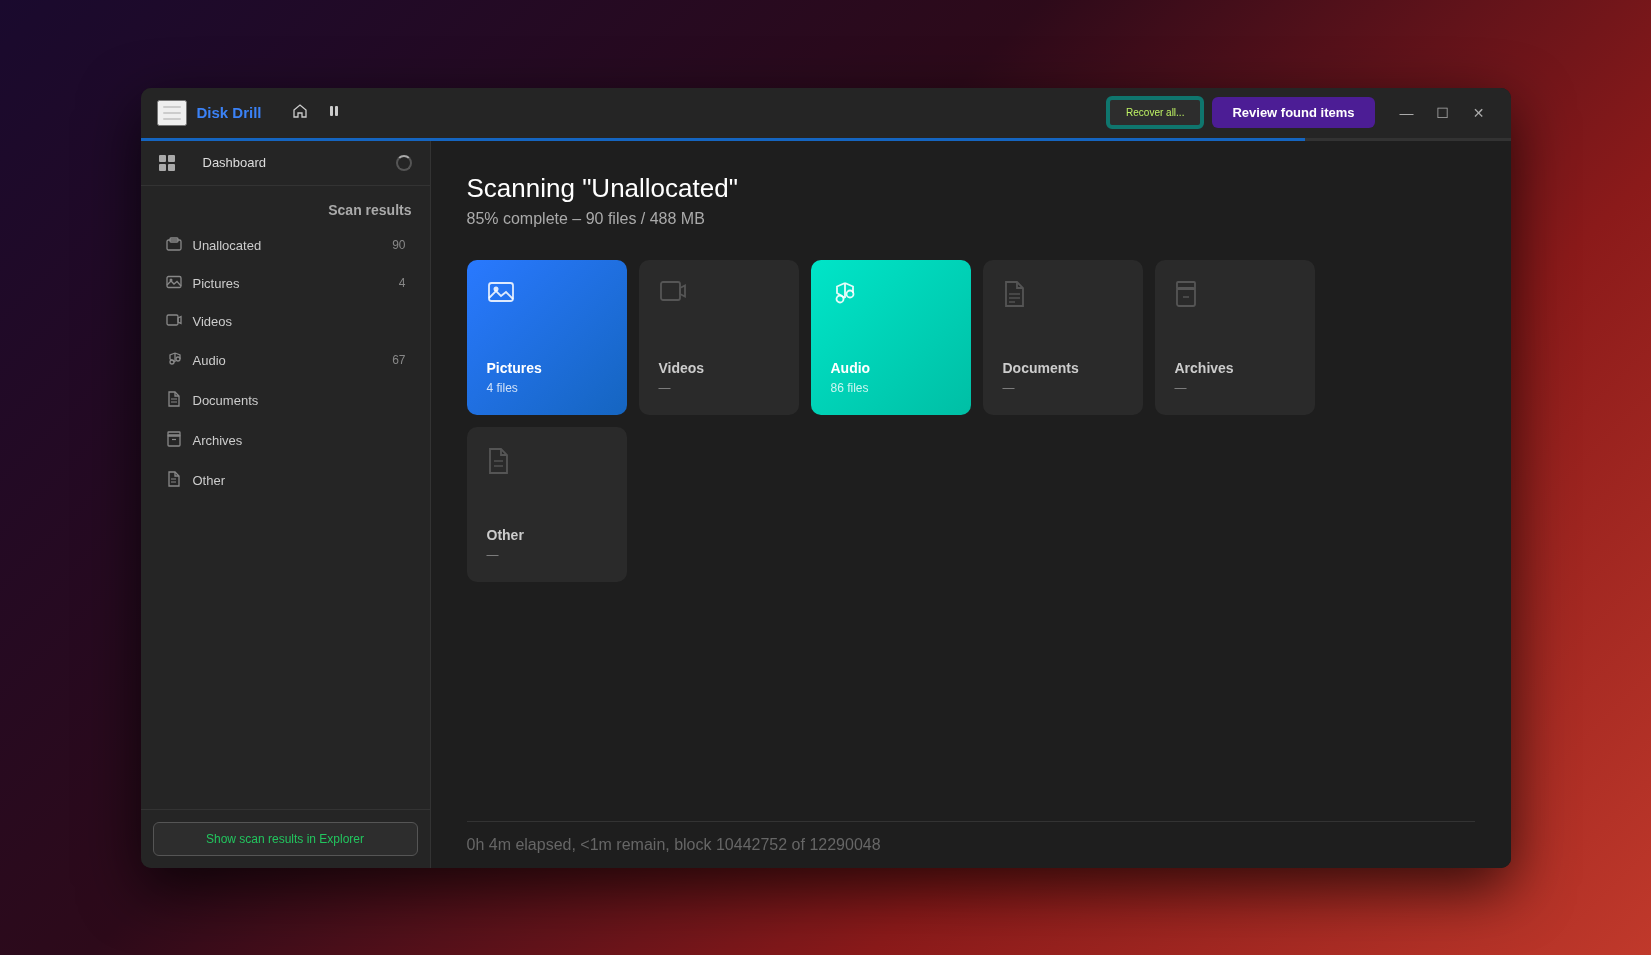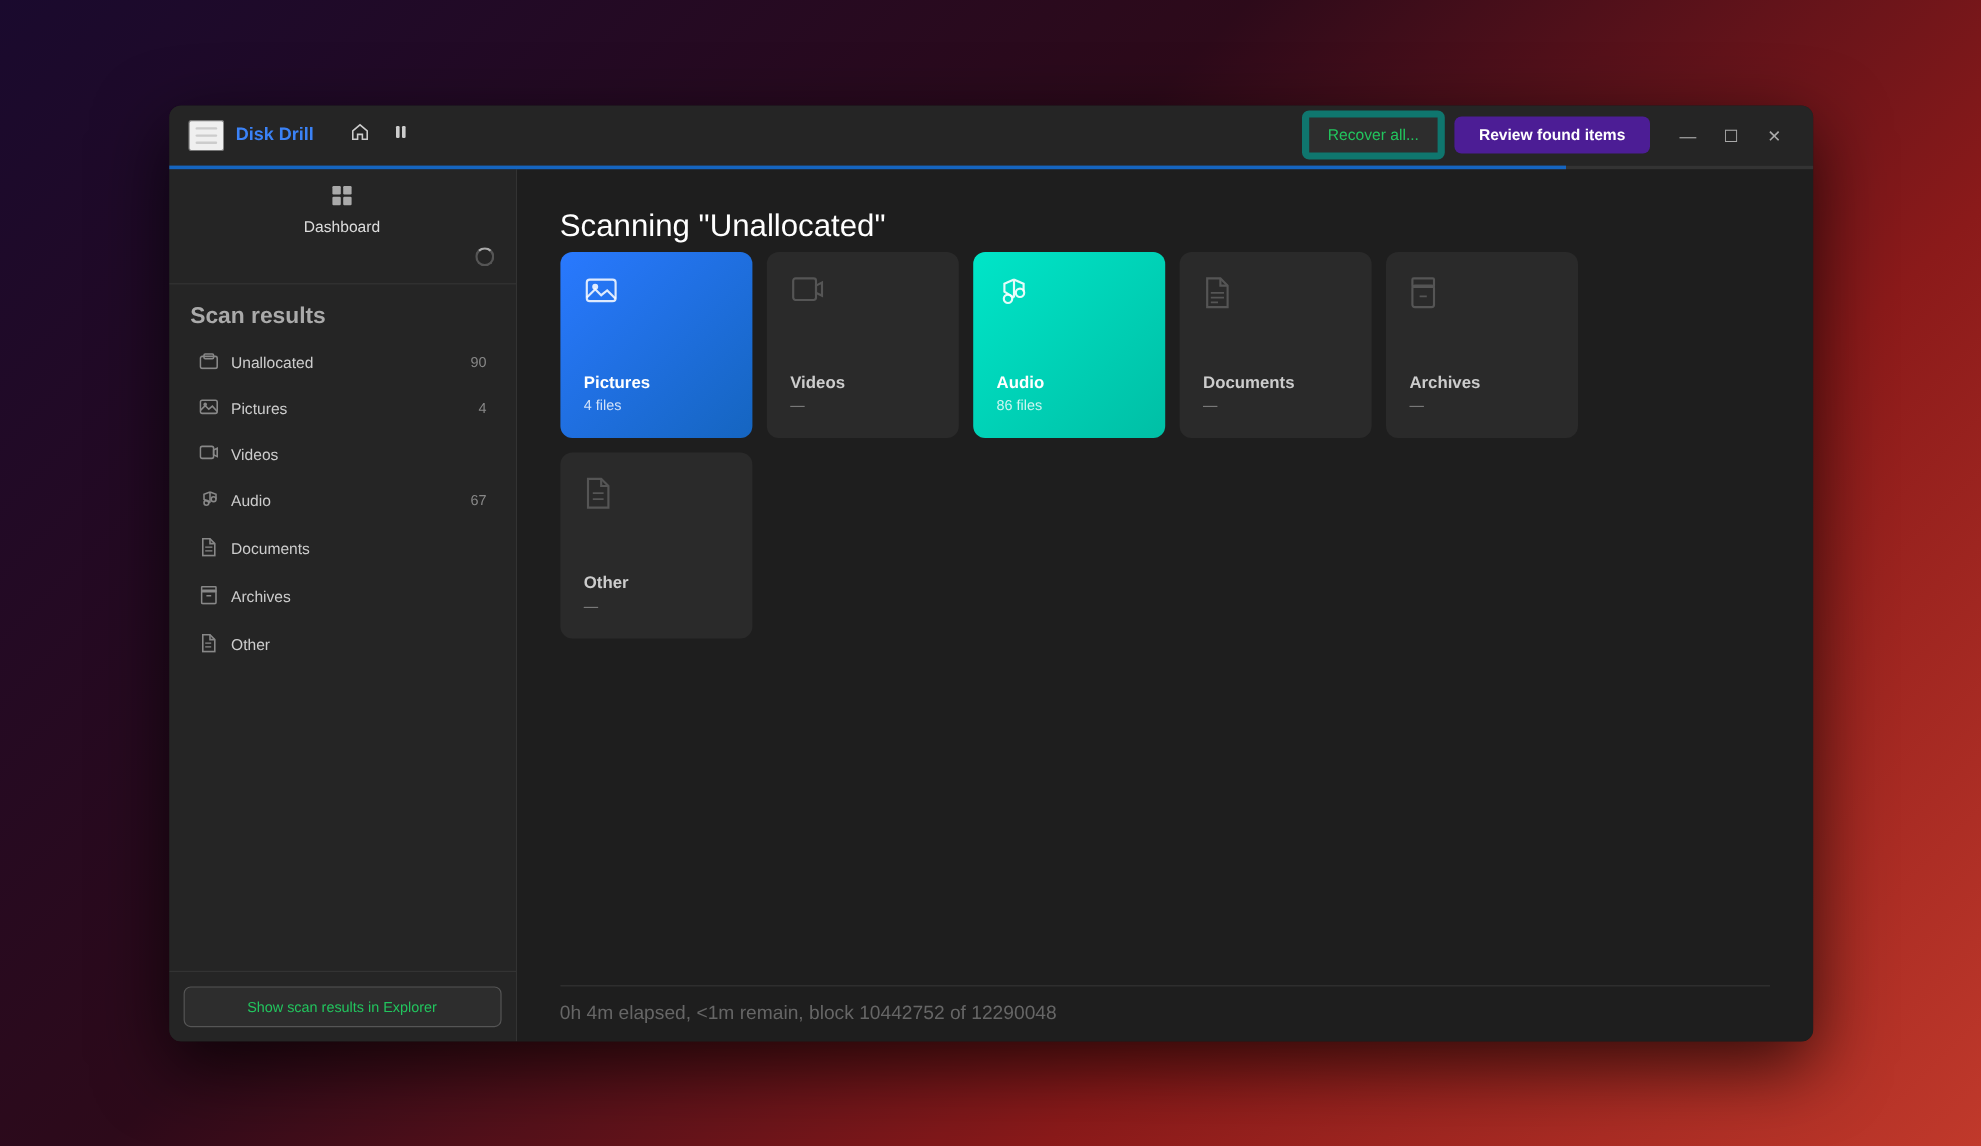--- a/index.html
+++ b/index.html
@@ -67,26 +67,26 @@
       border: none;
       cursor: pointer;
       padding: 6px;
       border-radius: 4px;
       color: #cccccc;
       font-size: 16px;
     }
     .spacer { flex: 1; }
     .recover-all-btn {
       background: #2d2d2d;
-      border: 6px solid #0f766e;
-      color: #22c55e;
+      border: 4px solid #0f766e;
+      color: #bef264;
       padding: 7px 16px;
       border-radius: 6px;
       cursor: pointer;
-      font-size: 13px;
+      font-size: 10px;
     }
     .review-btn {
       background: #4c1d95;
       border: none;
       color: #ffffff;
       padding: 8px 20px;
       border-radius: 6px;
       cursor: pointer;
       font-size: 13px;
       font-weight: 600;
@@ -132,24 +132,23 @@
       width: 290px;
       background: #252525;
       display: flex;
       flex-direction: column;
       flex-shrink: 0;
       border-right: 1px solid #333;
     }
     .sidebar-dashboard {
       display: flex;
       align-items: center;
-      gap: 10px;
+      gap: 28px;
       padding: 14px 18px;
       border-bottom: 1px solid #333;
-      flex-direction: column;
     }
     .grid-icon {
       display: grid;
       grid-template-columns: 1fr 1fr;
       gap: 2px;
       width: 16px;
       height: 16px;
     }
     .grid-icon span {
       background: #aaa;
@@ -164,24 +163,25 @@
       width: 16px;
       height: 16px;
       border: 2px solid #555;
       border-top-color: #aaa;
       border-radius: 50%;
       animation: spin 1s linear infinite;
     }
     @keyframes spin { to { transform: rotate(360deg); } }
     .scan-results-label {
       color: #aaaaaa;
-      font-size: 19px;
+      font-size: 14px;
       font-weight: 600;
       padding: 16px 18px 8px;
       text-transform: none;
+      text-align: right;
     }
     .sidebar-items {
       list-style: none;
       flex: 1;
     }
     .sidebar-item {
       display: flex;
       align-items: center;
       gap: 10px;
       padding: 10px 18px;
@@ -426,20 +426,21 @@
           <span>Other</span>
         </li>
       </ul>
       <div class="sidebar-bottom">
         <button class="show-results-btn">Show scan results in Explorer</button>
       </div>
     </div>
 
     <div class="content">
       <h1 class="scan-title">Scanning "Unallocated"</h1>
+      <p class="scan-subtitle">85% complete – 90 files / 488 MB</p>
       <div class="cards-grid">
 
         <div class="card active-blue">
           <div class="card-icon">
             <svg width="28" height="24" viewBox="0 0 28 24" fill="none">
               <rect x="2" y="3" width="24" height="18" rx="2.5" stroke="rgba(255,255,255,0.85)" stroke-width="1.8"></rect>
               <circle cx="9" cy="9" r="2.5" fill="rgba(255,255,255,0.85)"></circle>
               <path d="M2 18L9 11L14 16L19 12L26 19" stroke="rgba(255,255,255,0.85)" stroke-width="1.8" fill="none"></path>
             </svg>
           </div>

